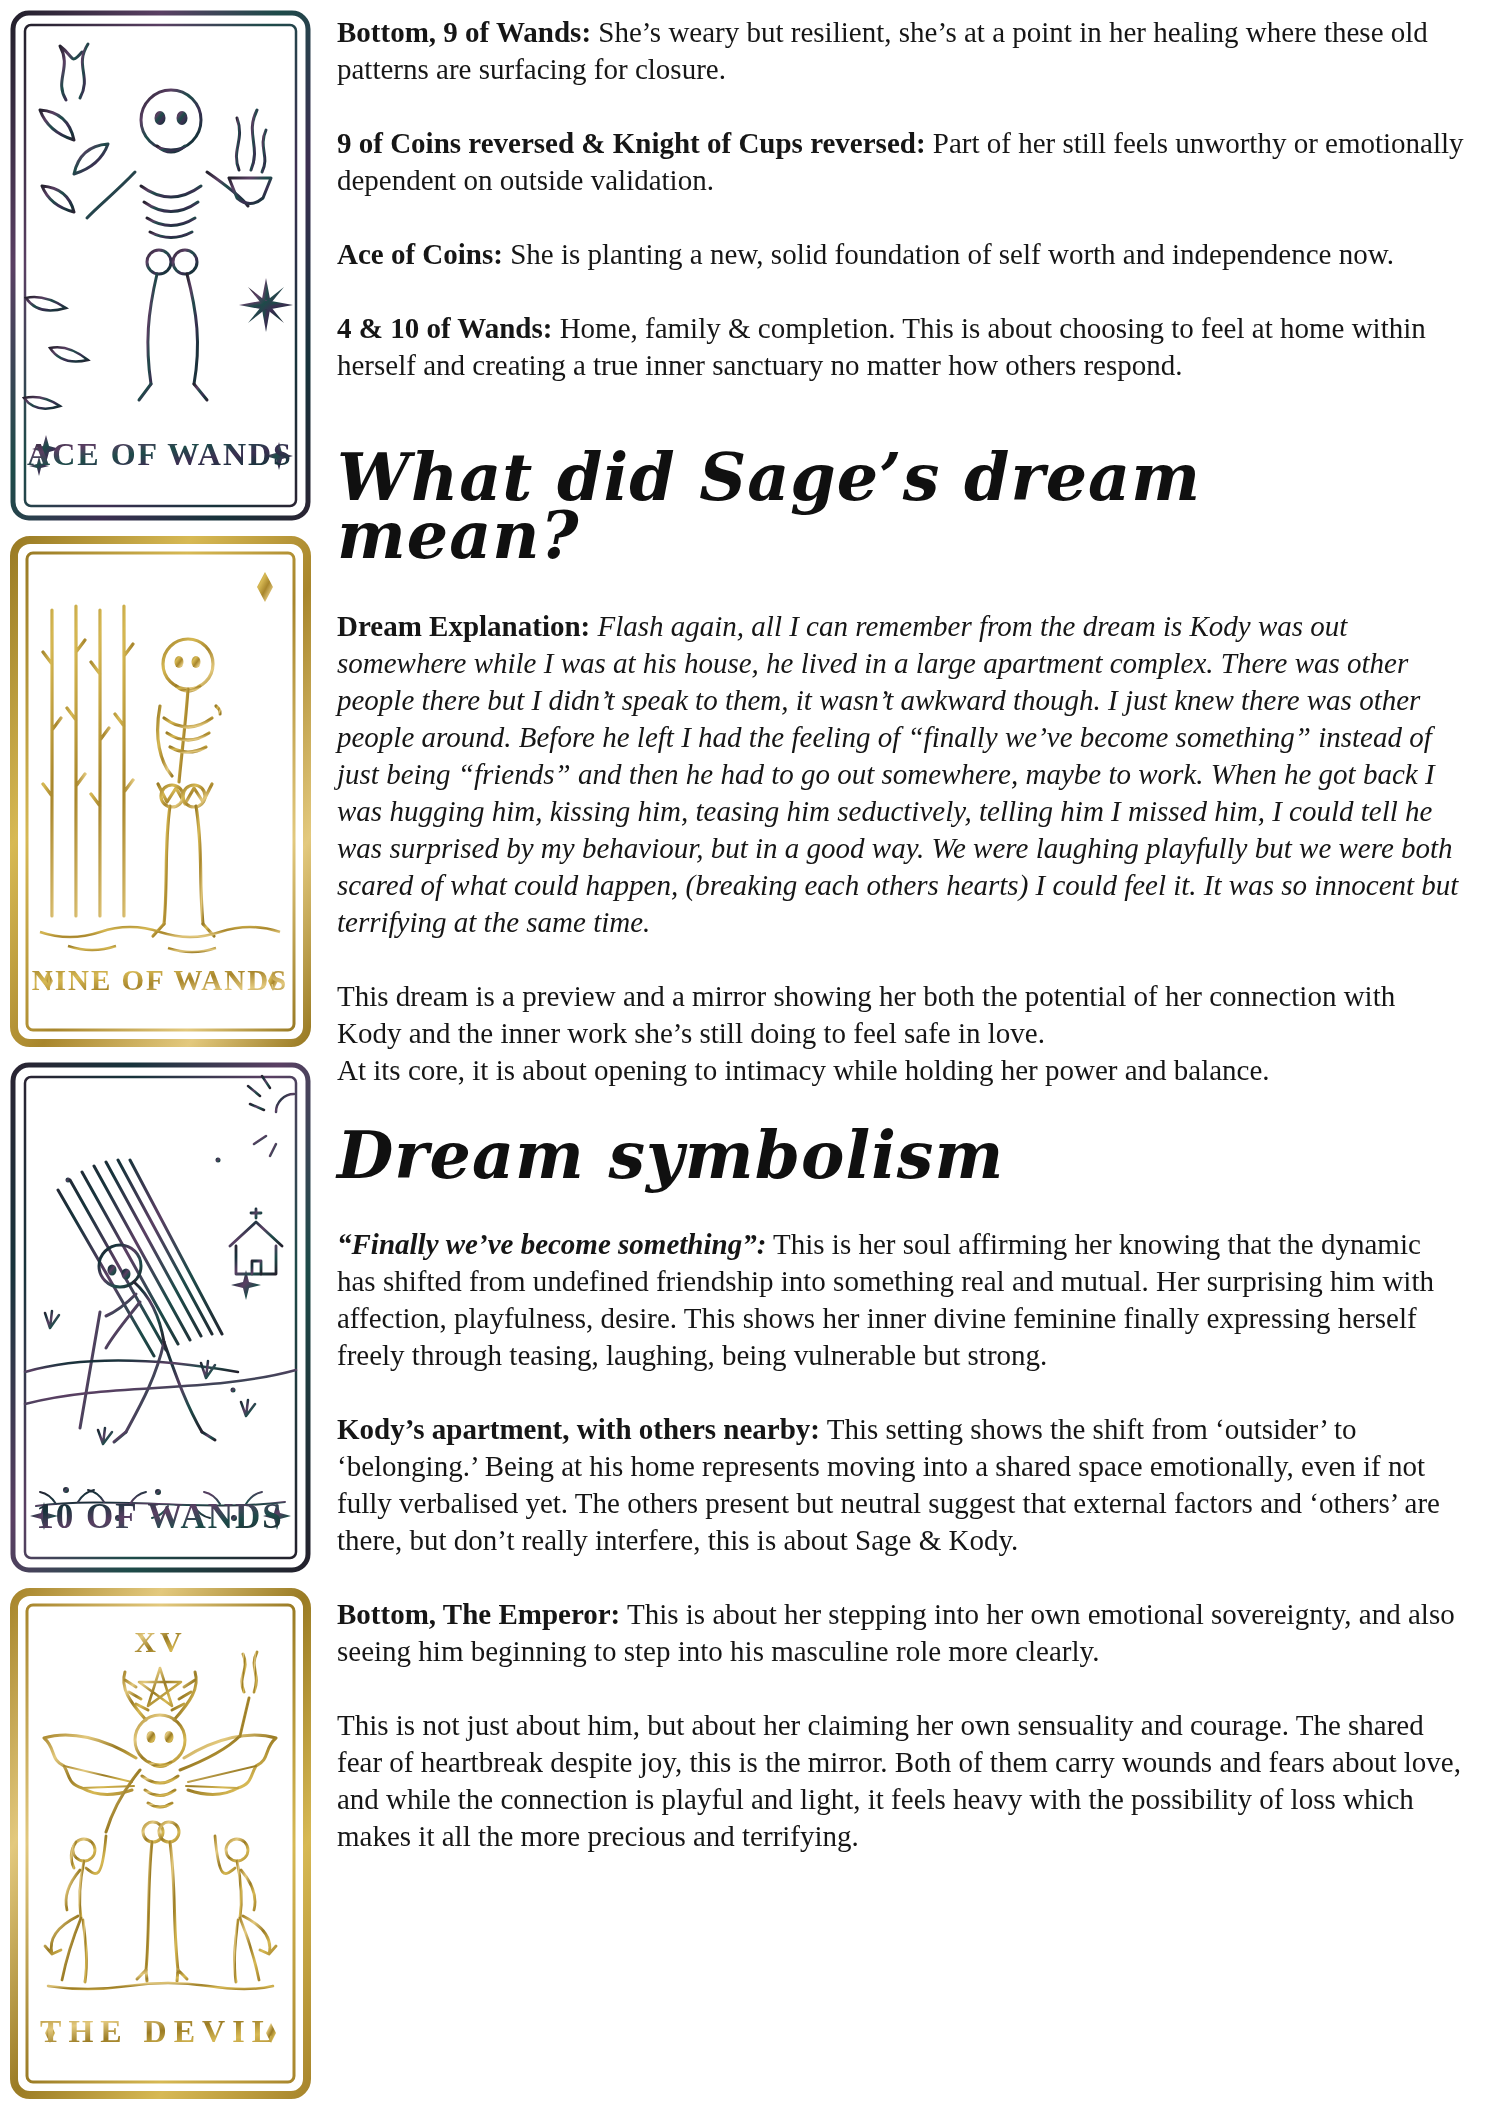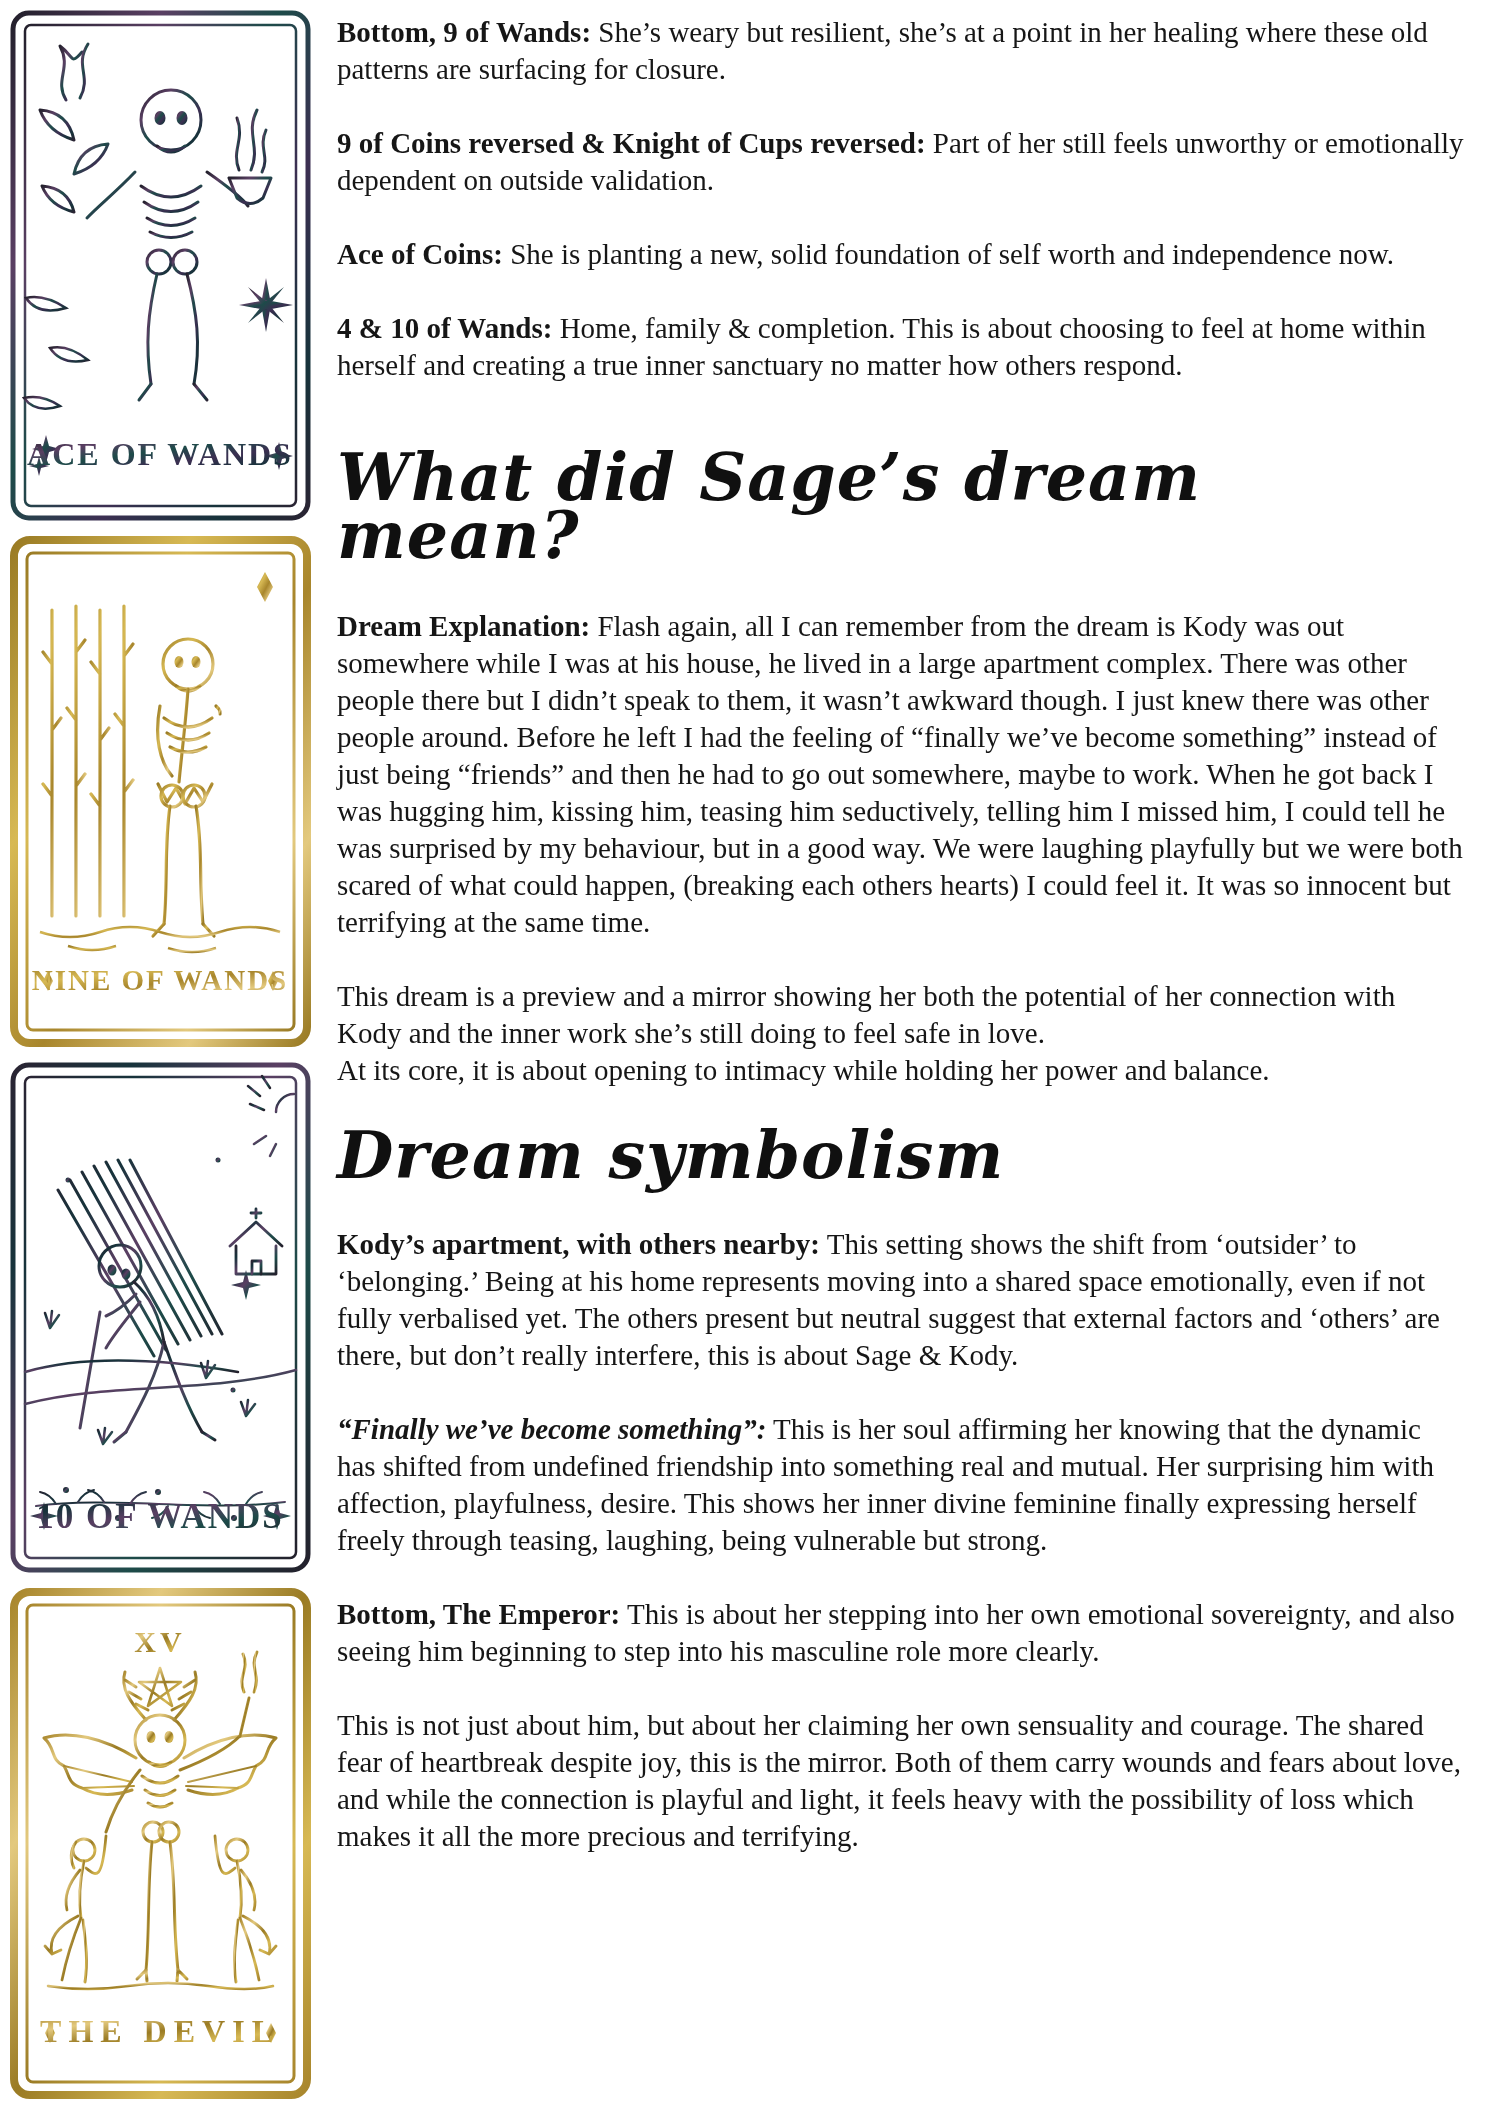--- a/index.html
+++ b/index.html
@@ -8,21 +8,21 @@
         font-family:"Liberation Serif", serif;color:#161616;}
   .cards-col{width:305px;flex:0 0 305px;display:flex;flex-direction:column;gap:11px;}
   .card{margin:0;width:305px;height:515px;}
   .card svg{display:block;width:305px;height:515px;}
   .text-col{margin-left:24px;width:1128px;padding-top:6px;font-size:29px;line-height:37px;}
   .text-col p{margin:0 0 37px 0;}
   .tight p{margin:0;}
   .tight{margin:0 0 37px 0;}
   .lead{font-weight:700;}
   .lead-bi{font-weight:700;font-style:italic;}
-  .italic-body{text-align:right;}
+  .italic-body{font-style:italic;text-align:right;}
   .pre{white-space:pre-line;}
   .script{font-family:cursive,"DejaVu Serif",serif;font-style:italic;font-weight:700;
           font-size:65px;line-height:58px;letter-spacing:1px;margin:0;color:#101010;}
   .h-dream{margin:64px 0 44px 0;}
   .h-symbol{margin:18px 0 42px 0;}
   text{user-select:none;}
 </style>
 </head>
 <body>
 
@@ -350,22 +350,22 @@
 
     <h1 class="script h-dream">What did Sage’s dream mean?</h1>
 
     <p><span class="lead">Dream Explanation:</span> <span class="italic-body">Flash again, all I can remember from the dream is Kody was out somewhere while I was at his house, he lived in a large apartment complex. There was other people there but I didn’t speak to them, it wasn’t awkward though. I just knew there was other people around. Before he left I had the feeling of “finally we’ve become something” instead of just being “friends” and then he had to go out somewhere, maybe to work. When he got back I was hugging him, kissing him, teasing him seductively, telling him I missed him, I could tell he was surprised by my behaviour, but in a good way. We were laughing playfully but we were both scared of what could happen, (breaking each others hearts) I could feel it. It was so innocent but terrifying at the same time.</span></p>
 
     <p class="pre">This dream is a preview and a mirror showing her both the potential of her connection with Kody and the inner work she’s still doing to feel safe in love.
 At its core, it is about opening to intimacy while holding her power and balance.</p>
 
     <h2 class="script h-symbol">Dream symbolism</h2>
 
+    <p><span class="lead-bi">“Finally we’ve become something”:</span> <span>This is her soul affirming her knowing that the dynamic has shifted from undefined friendship into something real and mutual. Her surprising him with affection, playfulness, desire. This shows her inner divine feminine finally expressing herself freely through teasing, laughing, being vulnerable but strong.</span></p>
+
     <p><span class="lead">Kody’s apartment, with others nearby:</span> <span>This setting shows the shift from ‘outsider’ to ‘belonging.’ Being at his home represents moving into a shared space emotionally, even if not fully verbalised yet. The others present but neutral suggest that external factors and ‘others’ are there, but don’t really interfere, this is about Sage &amp; Kody.</span></p>
-
-    <p><span class="lead-bi">“Finally we’ve become something”:</span> <span>This is her soul affirming her knowing that the dynamic has shifted from undefined friendship into something real and mutual. Her surprising him with affection, playfulness, desire. This shows her inner divine feminine finally expressing herself freely through teasing, laughing, being vulnerable but strong.</span></p>
 
     <p><span class="lead">Bottom, The Emperor:</span> <span>This is about her stepping into her own emotional sovereignty, and also seeing him beginning to step into his masculine role more clearly.</span></p>
 
     <p><span>This is not just about him, but about her claiming her own sensuality and courage. The shared fear of heartbreak despite joy, this is the mirror. Both of them carry wounds and fears about love, and while the connection is playful and light, it feels heavy with the possibility of loss which makes it all the more precious and terrifying.</span></p>
 
   </main>
 </div>
 
 </body></html>

